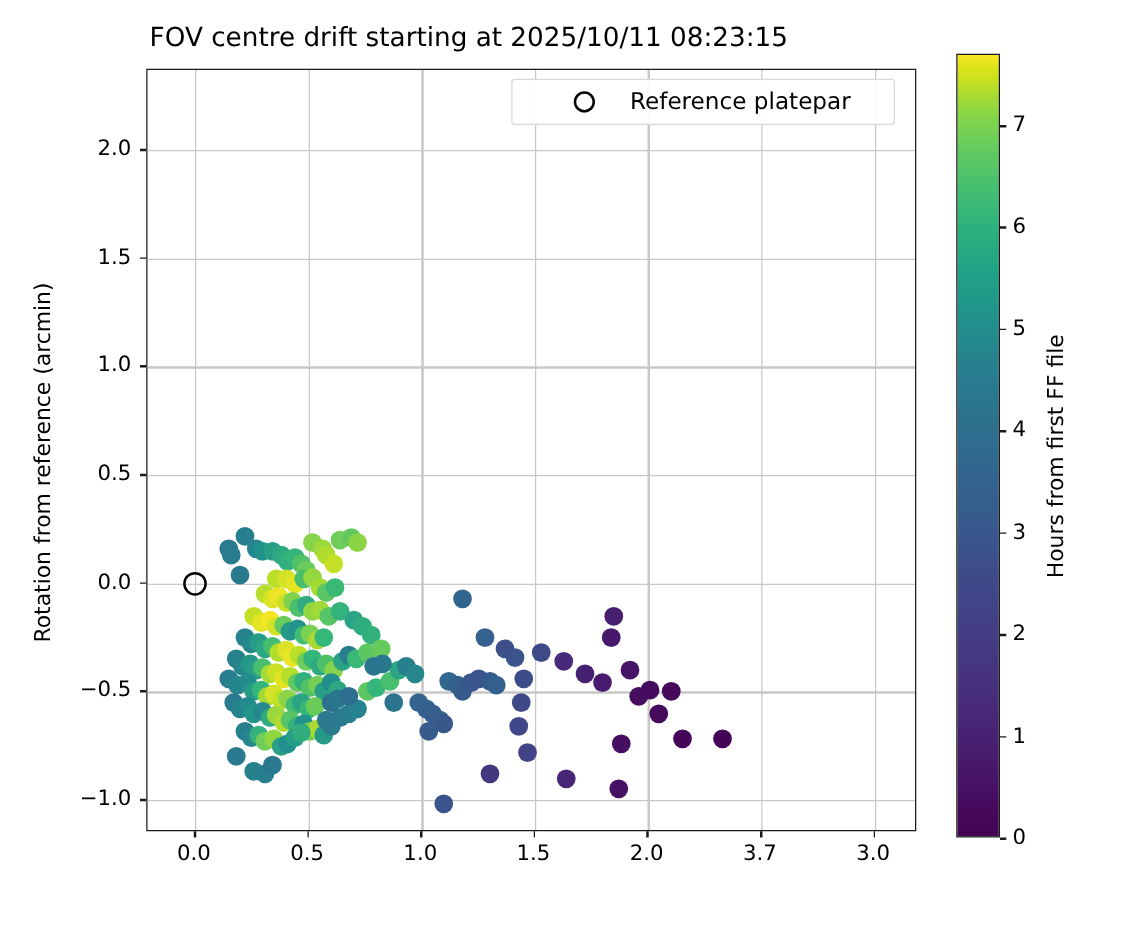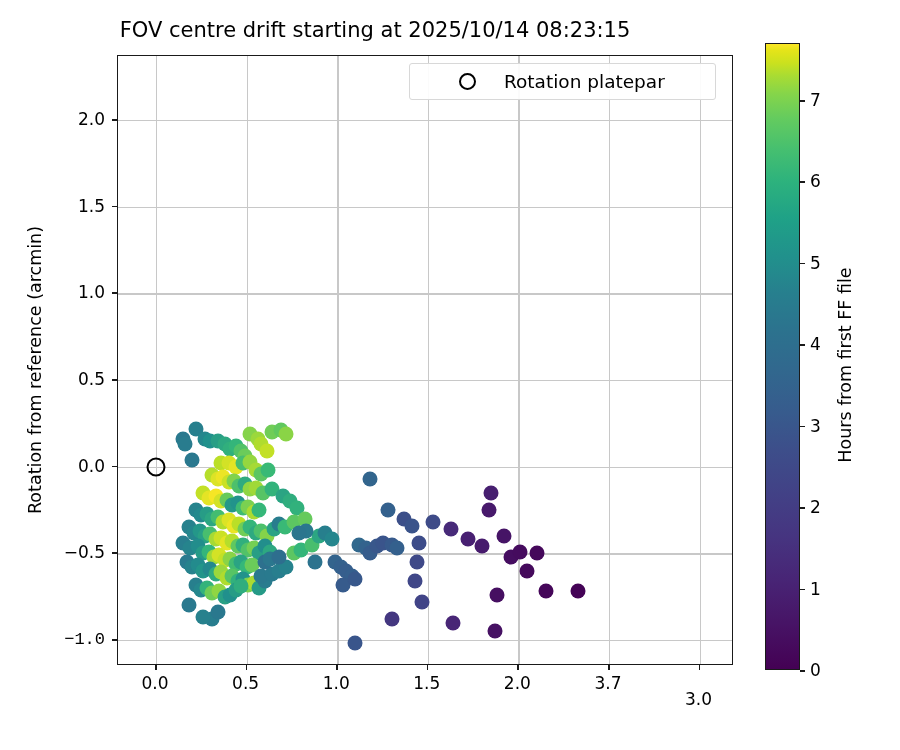--- a/index.html
+++ b/index.html
@@ -72,21 +72,21 @@
     position:absolute;left:595px;top:355px;width:500px;text-align:center;
     font-size:17.5px;color:#000;white-space:nowrap;
     transform:rotate(-90deg);transform-origin:center center;
   }
 </style>
 </head>
 <body>
 
 <div id="fig">
 
-  <div id="title">FOV centre drift starting at 2025/10/14 08:23:15</div>
+  <div id="title">FOV centre drift starting at 2025/10/11 08:23:15</div>
 
   <div id="axes">
     <div id="gridlines">
         <div class="gv" style="left: 38.0471px;"></div>
         <div class="gv" style="left: 128.635px;"></div>
         <div class="gv" style="left: 219.224px;"></div>
         <div class="gv" style="left: 309.812px;"></div>
         <div class="gv" style="left: 400.4px;"></div>
         <div class="gv" style="left: 490.988px;"></div>
         <div class="gv" style="left: 581.576px;"></div>
@@ -293,42 +293,42 @@
       <div class="xlab" style="left: 245.635px;">0.5</div>
       <div class="tickx" style="left: 336.224px;"></div>
       <div class="xlab" style="left: 336.224px;">1.0</div>
       <div class="tickx" style="left: 426.812px;"></div>
       <div class="xlab" style="left: 426.812px;">1.5</div>
       <div class="tickx" style="left: 517.4px;"></div>
       <div class="xlab" style="left: 517.4px;">2.0</div>
       <div class="tickx" style="left: 607.988px;"></div>
       <div class="xlab" style="left: 607.988px;">3.7</div>
       <div class="tickx" style="left: 698.576px;"></div>
-      <div class="xlab" style="left: 698.576px; margin-top: 16px;">3.0</div>
+      <div class="xlab" style="left: 698.576px;">3.0</div>
       <div class="ticky" style="top: 119.119px;"></div>
       <div class="ylab" style="top: 119.119px;">2.0</div>
       <div class="ticky" style="top: 205.767px;"></div>
       <div class="ylab" style="top: 205.767px;">1.5</div>
       <div class="ticky" style="top: 292.415px;"></div>
       <div class="ylab" style="top: 292.415px;">1.0</div>
       <div class="ticky" style="top: 379.062px;"></div>
       <div class="ylab" style="top: 379.062px;">0.5</div>
       <div class="ticky" style="top: 465.71px;"></div>
       <div class="ylab" style="top: 465.71px;">0.0</div>
       <div class="ticky" style="top: 552.358px;"></div>
       <div class="ylab" style="top: 552.358px;">−0.5</div>
       <div class="ticky" style="top: 639.006px;"></div>
-      <div class="ylab" style="top: 639.006px; font-family: Liberation Mono, monospace;">−1.0</div>
+      <div class="ylab" style="top: 639.006px;">−1.0</div>
     </div>
 
   <div id="yaxis-title">Rotation from reference (arcmin)</div>
 
   <div id="legend">
     <div id="legend-marker"></div>
-    <div id="legend-text">Rotation platepar</div>
+    <div id="legend-text">Reference platepar</div>
   </div>
 
   <div id="cbar"></div>
   <div id="cbar-ticks">
       <div class="cbtick" style="top: 670px;"></div>
       <div class="cblab" style="top: 670px;">0</div>
       <div class="cbtick" style="top: 588.571px;"></div>
       <div class="cblab" style="top: 588.571px;">1</div>
       <div class="cbtick" style="top: 507.143px;"></div>
       <div class="cblab" style="top: 507.143px;">2</div>

